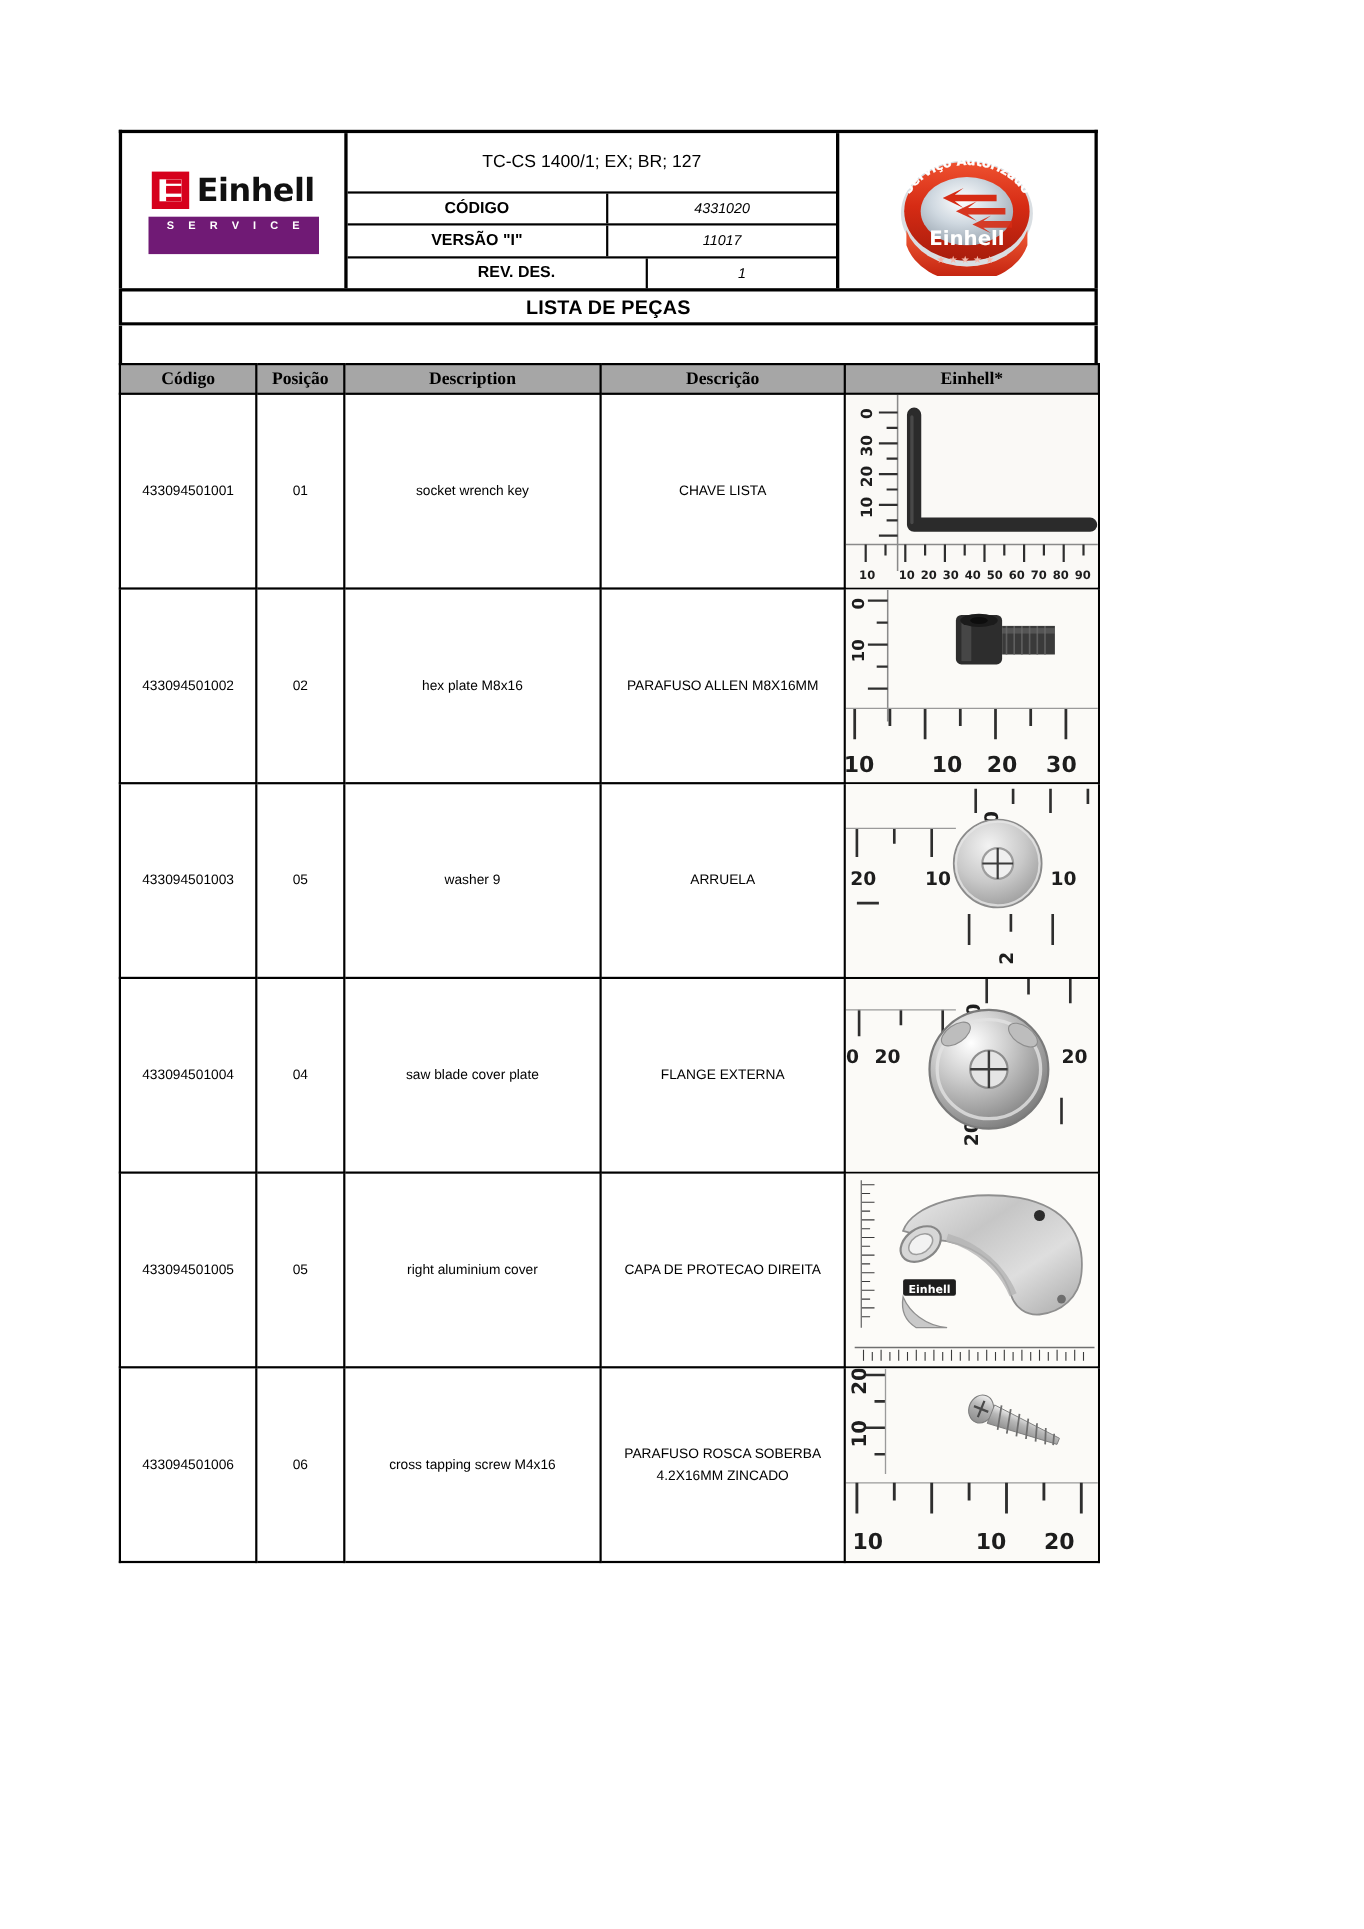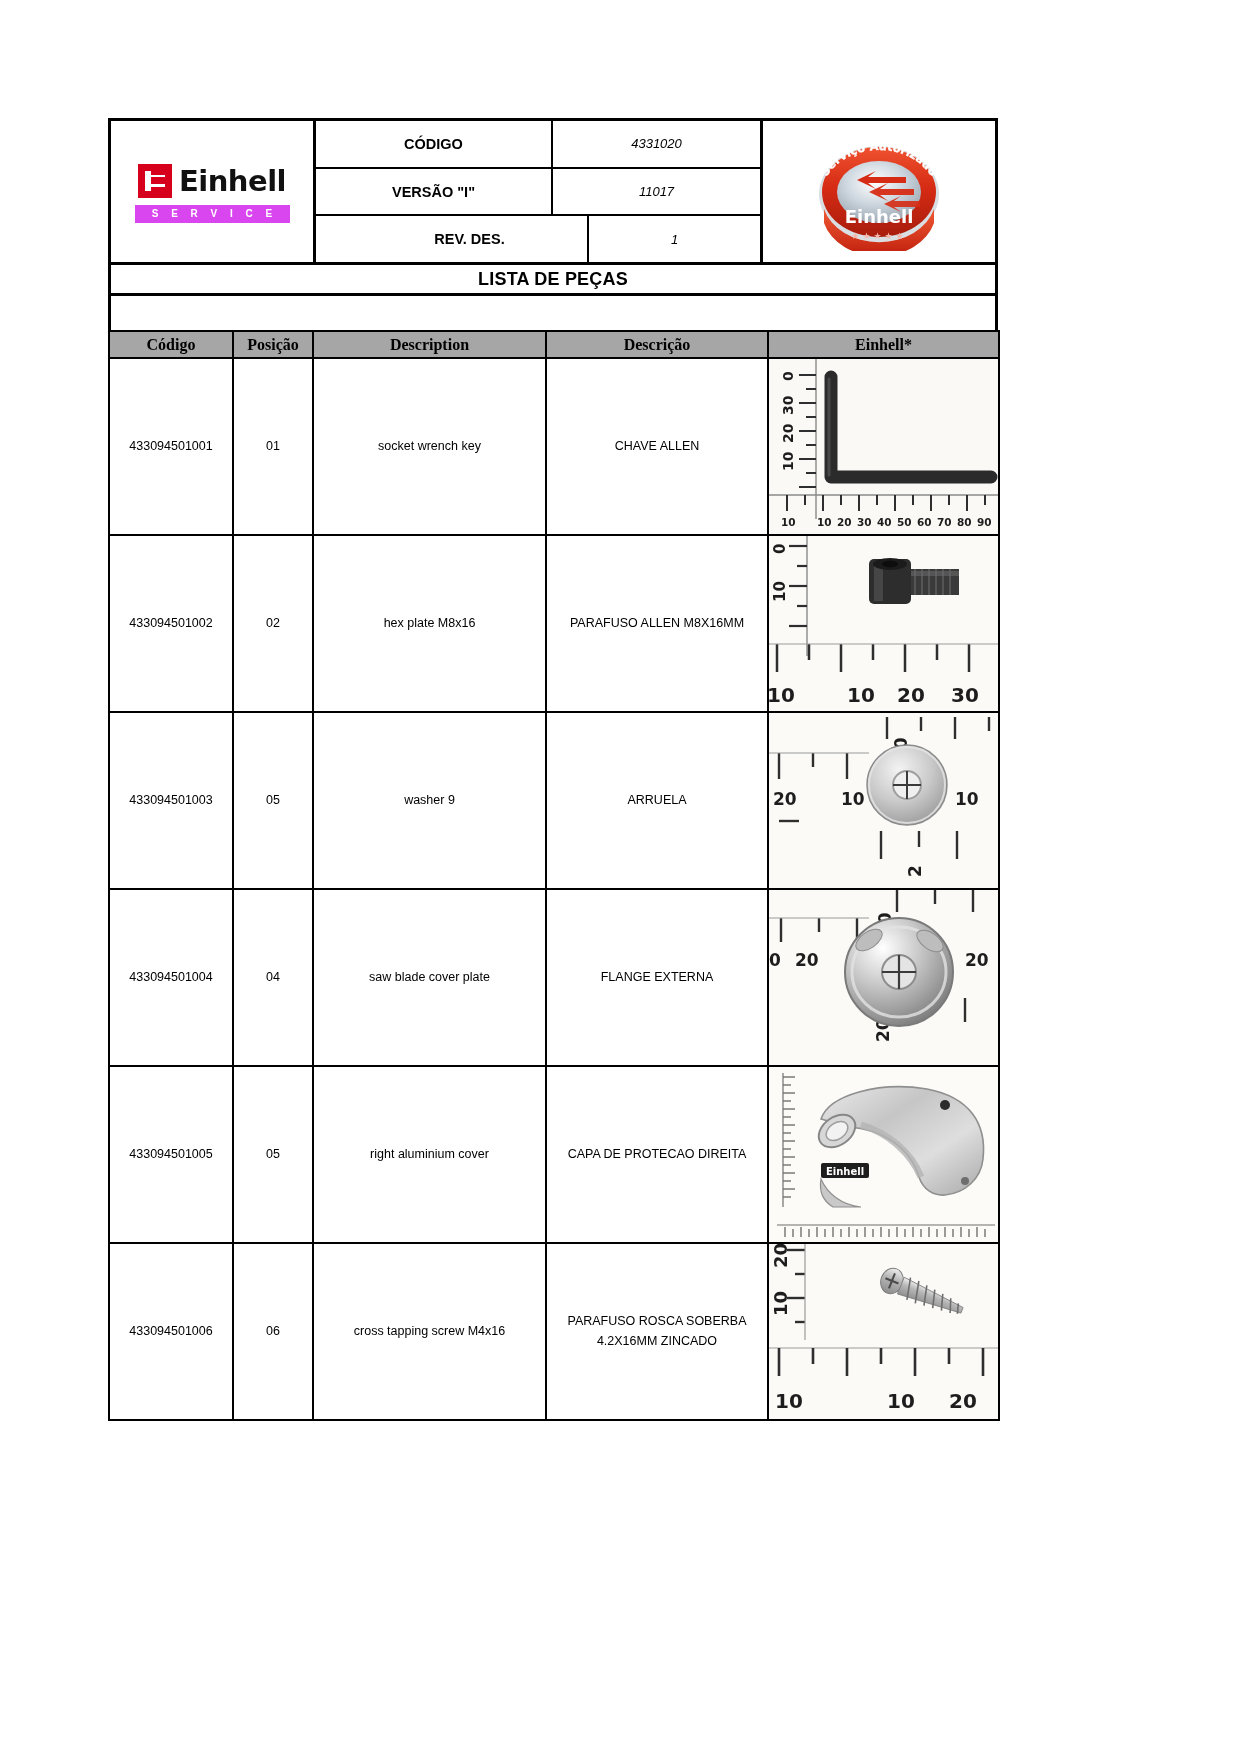--- a/index.html
+++ b/index.html
@@ -89,22 +89,22 @@
     font-family: "DejaVu Sans", sans-serif;
     font-weight: bold;
     font-size: 29px;
     letter-spacing: -0.5px;
     line-height: 1;
     color: #111;
   }
   .service-bar {
     margin-top: 7px;
     width: 155px;
-    height: 18px;
-    background: #d946ef;
+    height: 34px;
+    background: #701a75;
     color: #ffffff;
     font-size: 10px;
     font-weight: bold;
     letter-spacing: 5px;
     text-align: center;
     line-height: 17px;
     text-indent: 5px;
   }
 
   .info-cell {
@@ -250,20 +250,21 @@
               <i class="b2"></i>
               <i class="b3"></i>
           </span>
         </span>
         <span class="einhell-word">Einhell</span>
       </div>
       <div class="service-bar">S E R V I C E</div>
     </div>
 
     <div class="info-cell">
+      <div class="model-row">TC-CS 1400/1; EX; BR; 127</div>
 
       <div class="spec-row">
         <div class="spec-label">CÓDIGO</div>
         <div class="spec-value">4331020</div>
       </div>
 
       <div class="spec-row">
         <div class="spec-label">VERSÃO "I"</div>
         <div class="spec-value">11017</div>
       </div>
@@ -337,21 +338,21 @@
         <th>Descrição</th>
         <th>Einhell*</th>
       </tr>
     </thead>
     <tbody>
 
       <tr>
         <td class="cell-codigo">433094501001</td>
         <td class="cell-posicao">01</td>
         <td>socket wrench key</td>
-        <td>CHAVE ALLEN</td>
+        <td>CHAVE LISTA</td>
         <td class="cell-img">
           <div class="imgbox">
             <svg width="231" height="175" viewBox="0 0 231 175">
               <rect width="231" height="175" fill="#f4f3ef"></rect>
               <rect x="0" y="0" width="231" height="175" fill="#faf9f6"></rect>
 
               <line x1="47" y1="0" x2="47" y2="160" stroke="#8a8a8a" stroke-width="1.4"></line>
               <g stroke="#2e2e2e" stroke-width="2">
                 <line x1="30" y1="16" x2="47" y2="16"></line>
                 <line x1="37" y1="30" x2="47" y2="30"></line>

